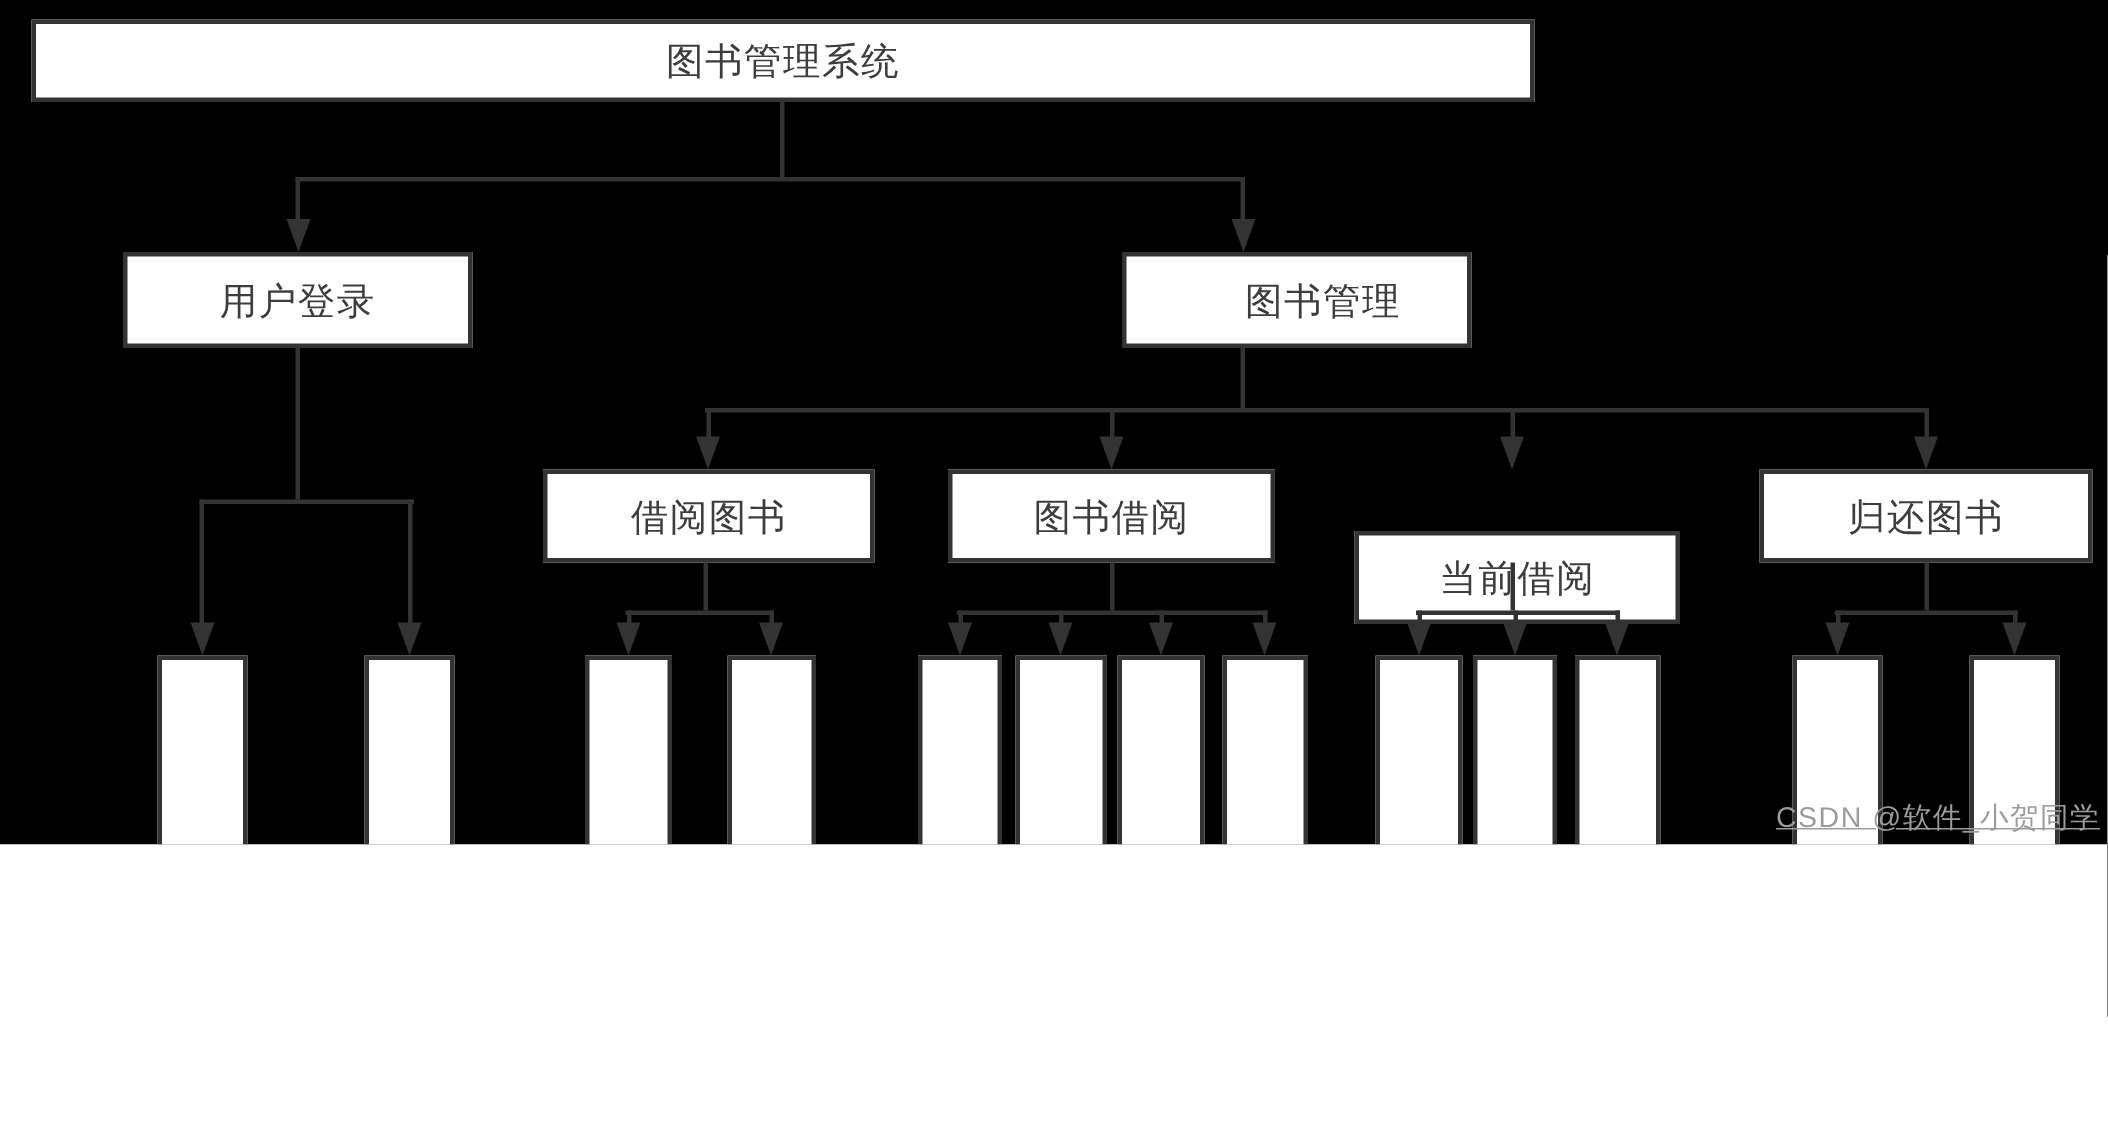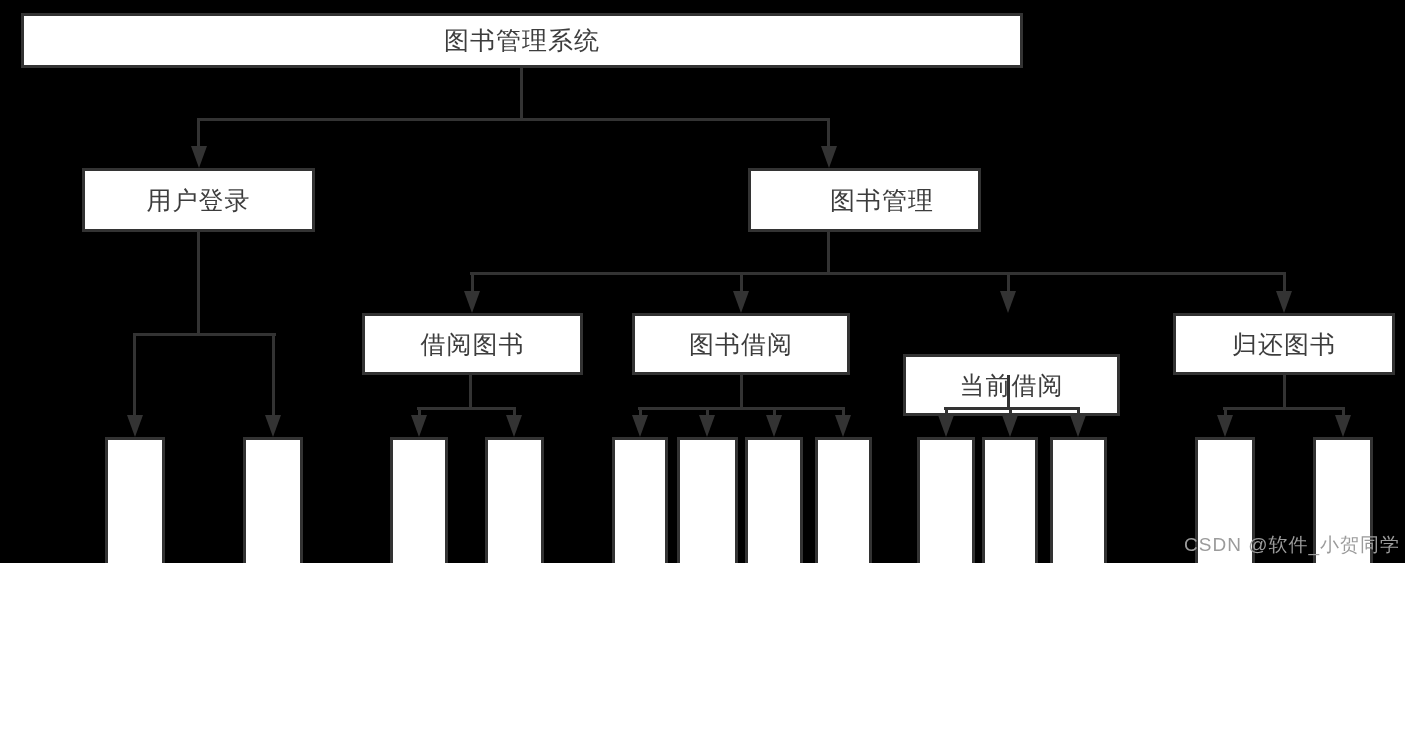--- a/index.html
+++ b/index.html
@@ -11,21 +11,21 @@
   .hlabel{font-size:25px;color:#3d3d3d;letter-spacing:1px;white-space:nowrap;}
   .leaf .vlabel{writing-mode:vertical-rl;text-orientation:mixed;font-size:24px;
        letter-spacing:6px;line-height:1.1;color:#3d3d3d;}
 
   .v{position:absolute;width:3px;background:#333333;}
   .h{position:absolute;height:3px;background:#333333;}
   .arr{position:absolute;width:0;height:0;border-left:8px solid transparent;
        border-right:8px solid transparent;border-top:22px solid #333333;}
 
   .watermark{position:absolute;right:5px;bottom:5px;font-size:19px;color:#9b9b9b;
-       letter-spacing:1px;z-index:9;white-space:nowrap;}
+       letter-spacing:1px;z-index:9;white-space:nowrap;text-decoration:underline;}
 </style>
 </head>
 <body>
 
 <div id="canvas">
 
   <div class="box" style="left:21px;top:13px;width:1002px;height:55px;">
     <span class="hlabel">图书管理系统</span>
   </div>
 

